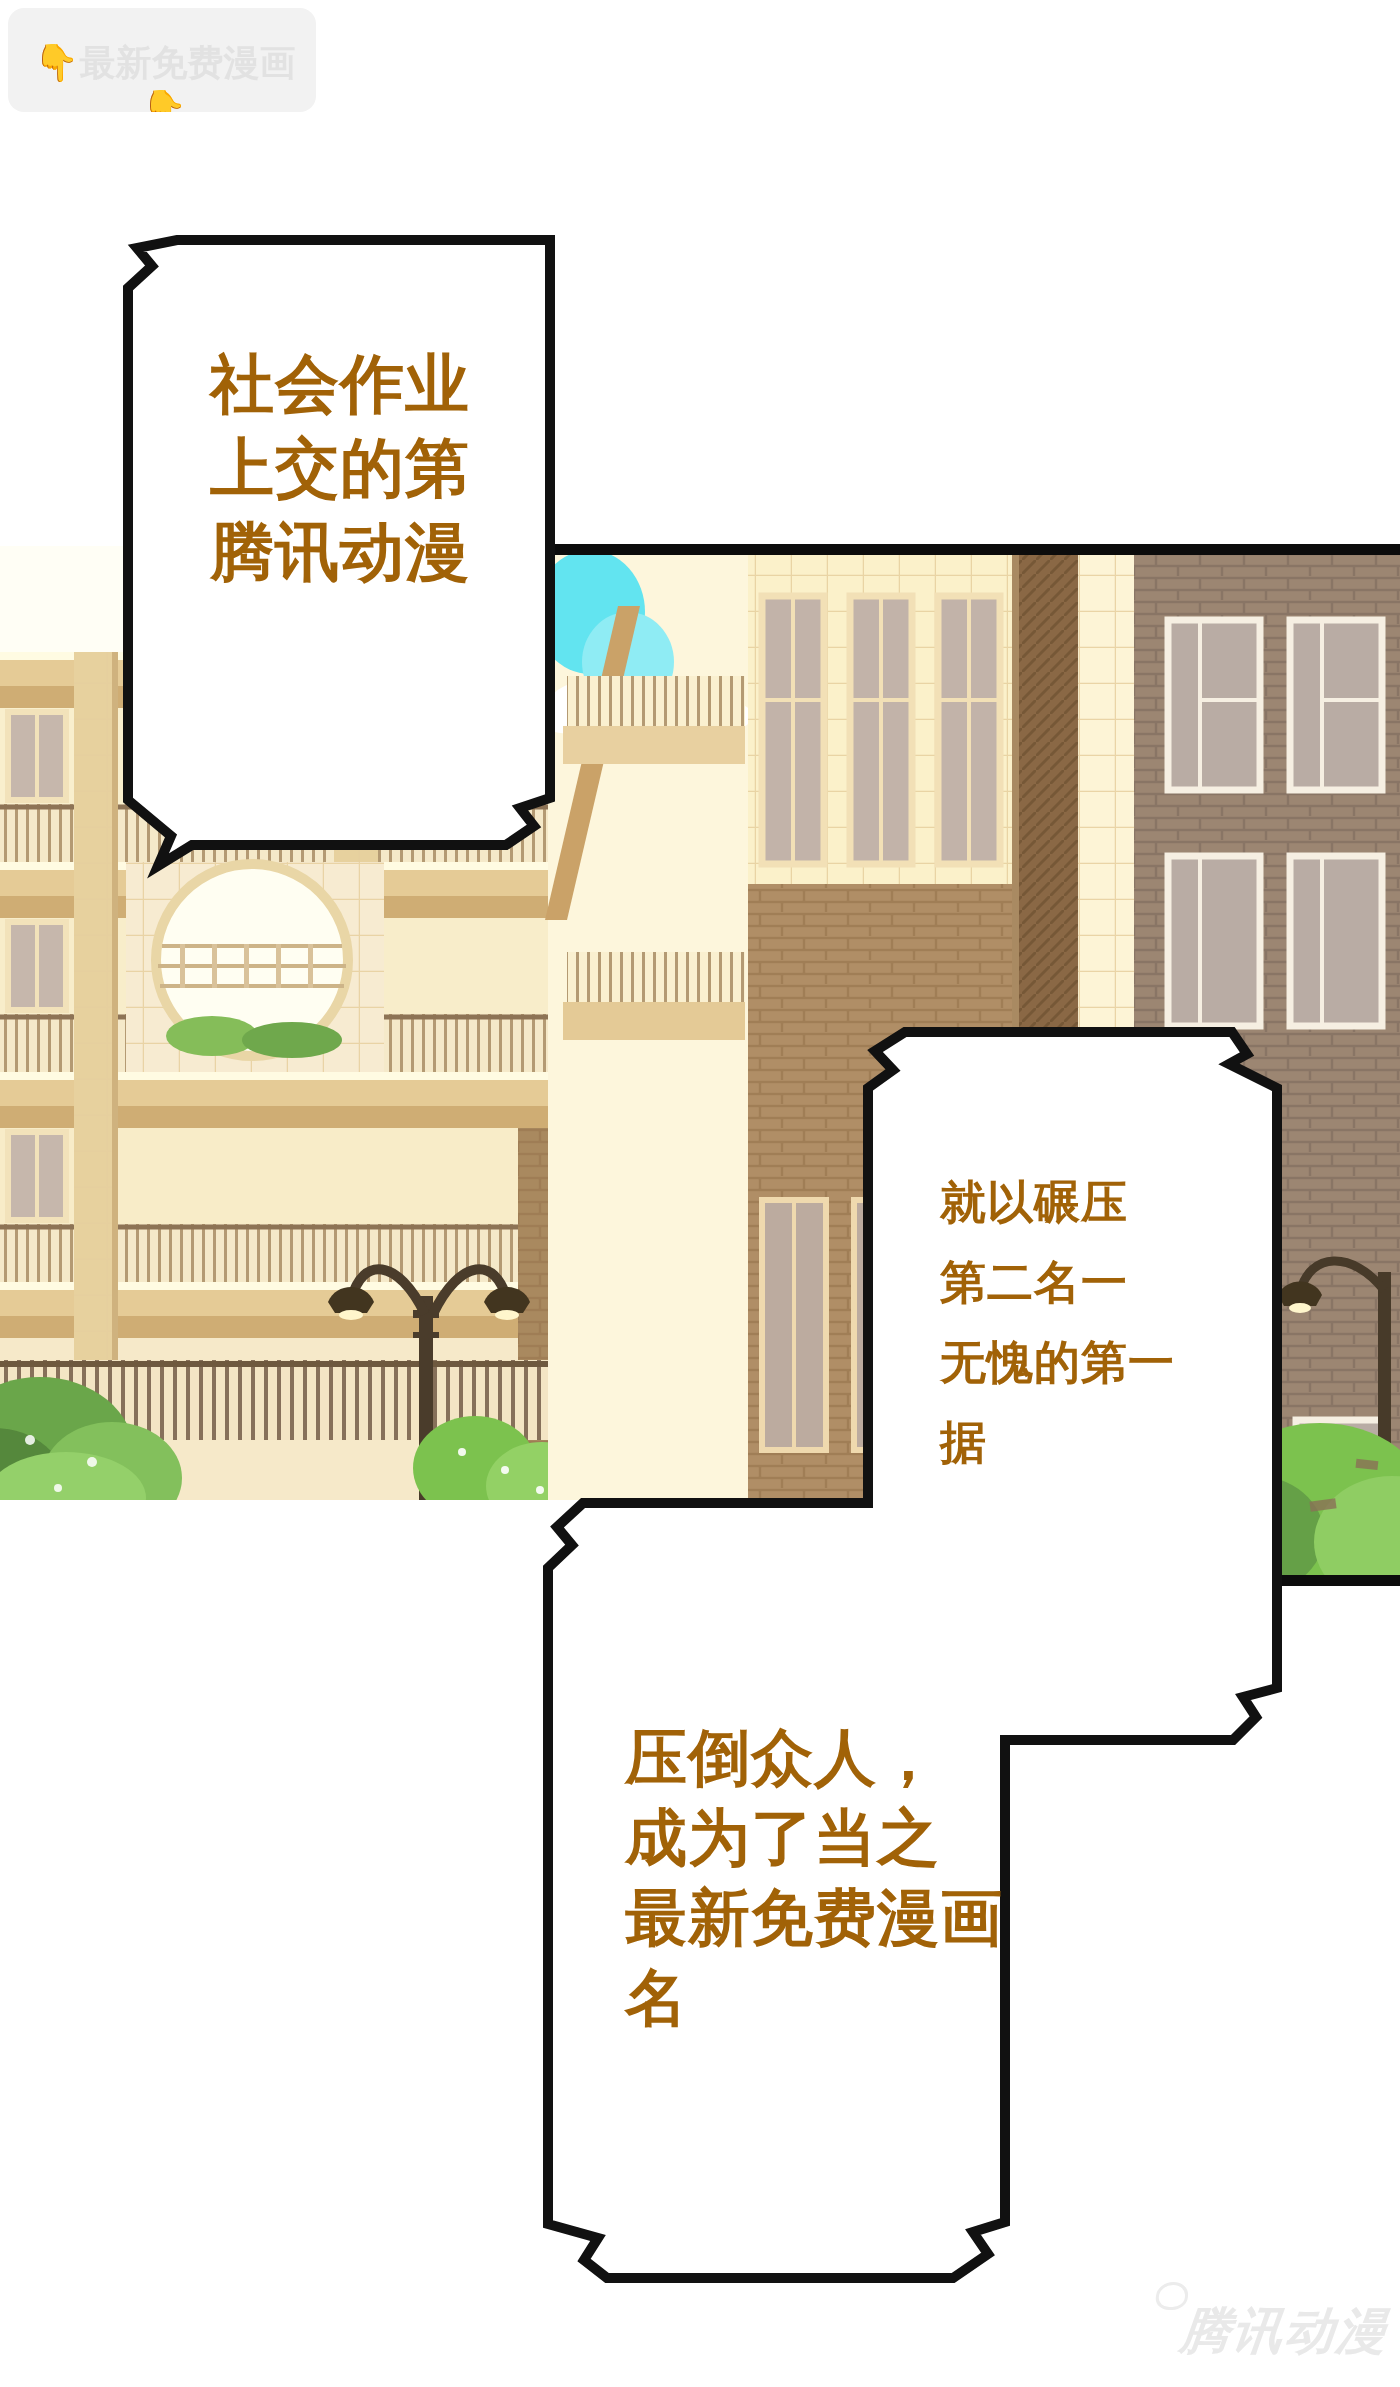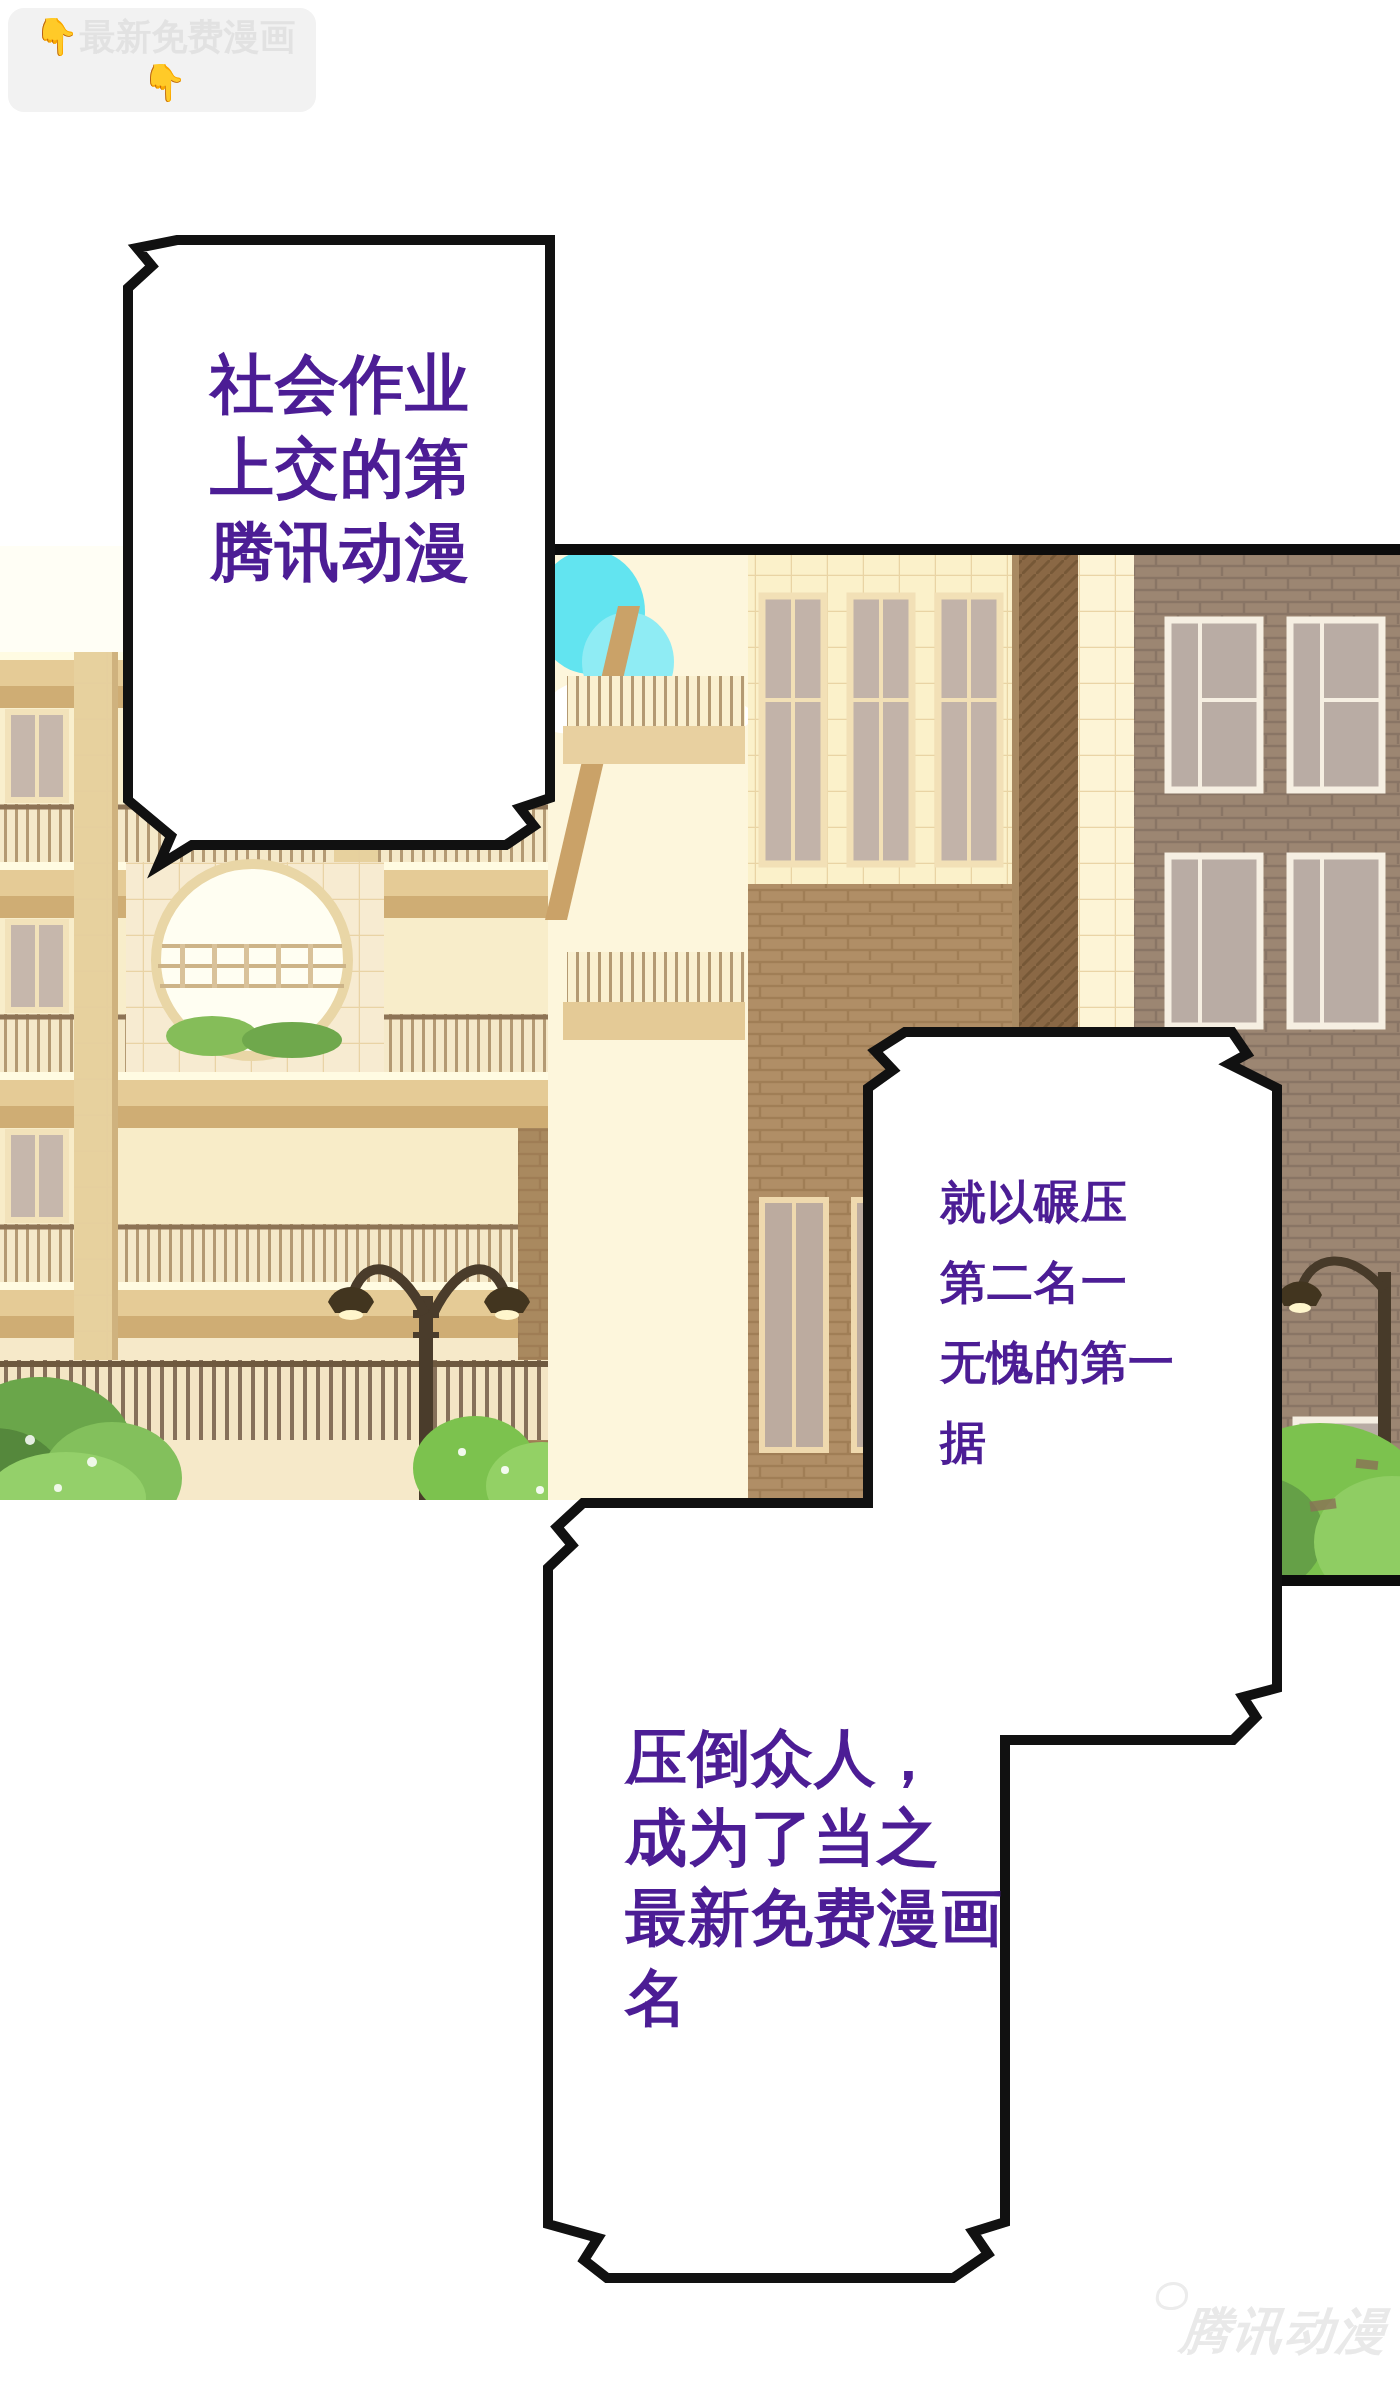--- a/index.html
+++ b/index.html
@@ -2,33 +2,33 @@
 <html><head>
 <meta charset="utf-8">
 <style>
   html,body{margin:0;padding:0;background:#ffffff;}
   .page{
     position:relative;width:1400px;height:2387px;background:#ffffff;overflow:hidden;
     font-family:"Liberation Sans","DejaVu Sans",sans-serif;
   }
   .art{position:absolute;left:0;top:0;width:1400px;height:2387px;display:block;}
   .speech-text{
-    position:absolute;color:#4c1d95;font-weight:bold;
+    position:absolute;color:#a16207;font-weight:bold;
     font-family:"Liberation Sans","DejaVu Sans",sans-serif;
     letter-spacing:1px;white-space:nowrap;
   }
   .speech-text.b1{left:210px;top:342px;font-size:64px;line-height:84px;}
   .speech-text.b2{left:940px;top:1162px;font-size:46px;line-height:80px;}
   .speech-text.b3{left:604px;top:1718px;font-size:62px;line-height:80px;margin-left:21px;}
   .wm-top{
     position:absolute;left:8px;top:8px;width:308px;height:104px;
     background:#f2f2f2;border-radius:16px;padding:6px 4px 0 10px;box-sizing:border-box;
     text-align:center;overflow:hidden;
   }
-  .wm-top .l1{font-size:36px;font-weight:bold;color:#e2e2e2;line-height:46px;}
+  .wm-top .l1{font-size:36px;font-weight:bold;color:#e2e2e2;line-height:46px;margin-top:26px;}
   .wm-top .l2{font-size:33px;color:#dcdcdc;line-height:42px;letter-spacing:1px;}
   .wm-tencent{
     position:absolute;left:1180px;top:2296px;width:215px;height:76px;
     color:#e9e9e9;font-size:50px;font-weight:bold;font-style:italic;
     transform:skewX(-6deg);letter-spacing:2px;line-height:70px;
   }
   .wm-tencent .penguin{
     position:absolute;left:-28px;top:-14px;width:26px;height:22px;
     border:3px solid #ececec;border-radius:50% 50% 45% 45%;
   }

